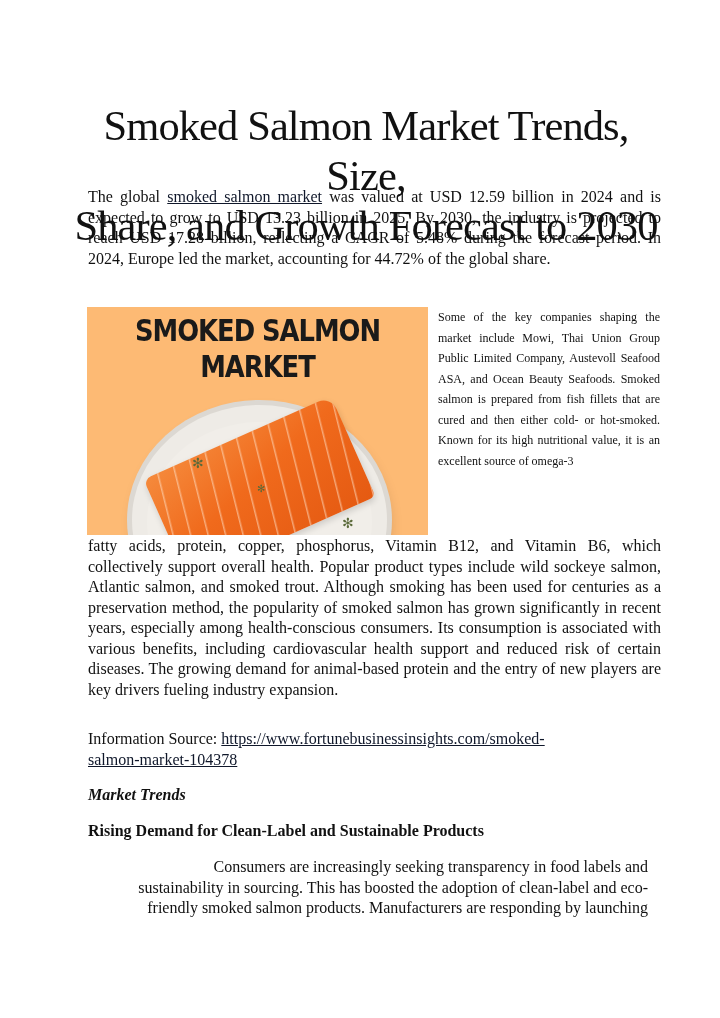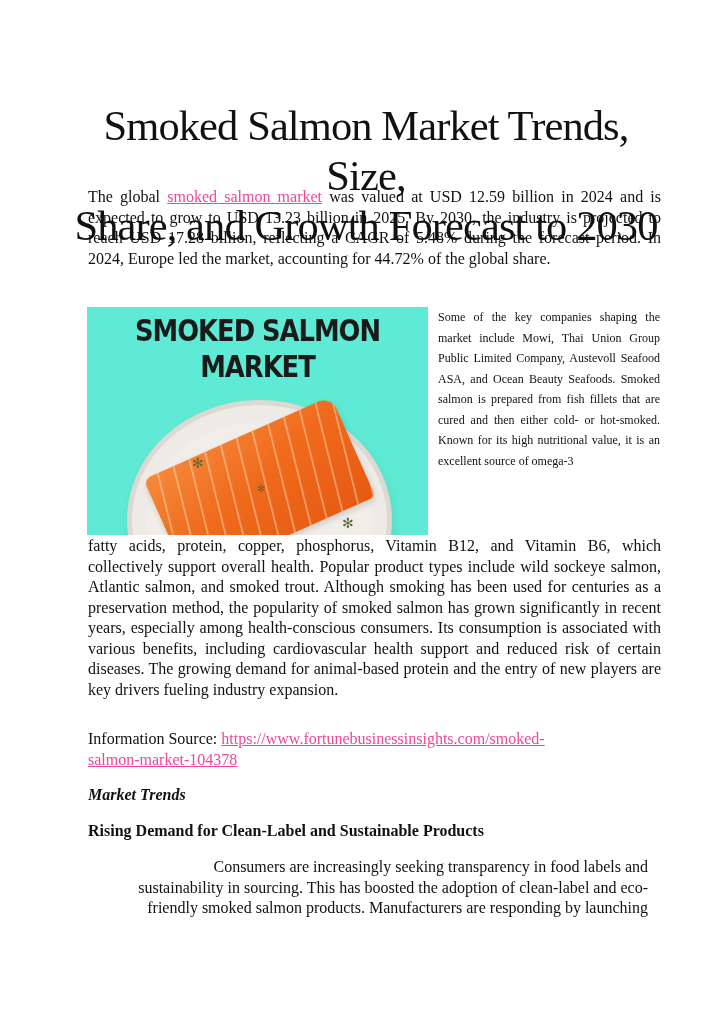--- a/index.html
+++ b/index.html
@@ -11,24 +11,24 @@
     .title {
       position: absolute; left: 60px; top: 95px; width: 600px;
       text-align: center; font-size: 42.5px; line-height: 50px; letter-spacing: -0.9px;
       font-weight: normal; margin: 6px; color: #111;
     }
     .para {
       position: absolute; left: 88px; width: 573px;
       font-size: 16px; line-height: 20.5px; text-align: justify; margin: 0; color: #111;
     }
     .p1 { top: 187px; }
-    .link { color: #ec4899; text-decoration: underline; }
+    .link { color: #0f172a; text-decoration: underline; }
     .figure {
       position: absolute; left: 87px; top: 307px; width: 341px; height: 228px;
-      background: #5eead4; overflow: hidden;
+      background: #fdba74; overflow: hidden;
     }
     .fig-title {
       position: absolute; left: 0; top: 6px; width: 341px; text-align: center;
       font-family: "DejaVu Sans", "Liberation Sans", sans-serif; font-weight: bold;
       font-size: 30px; line-height: 36px; letter-spacing: -1.2px; color: #1a1a1a;
       transform: scaleX(0.86); transform-origin: center top;
     }
     .plate {
       position: absolute; left: 45px; top: 98px; width: 255px; height: 230px;
       border-radius: 50%; background: #eeebe6;

